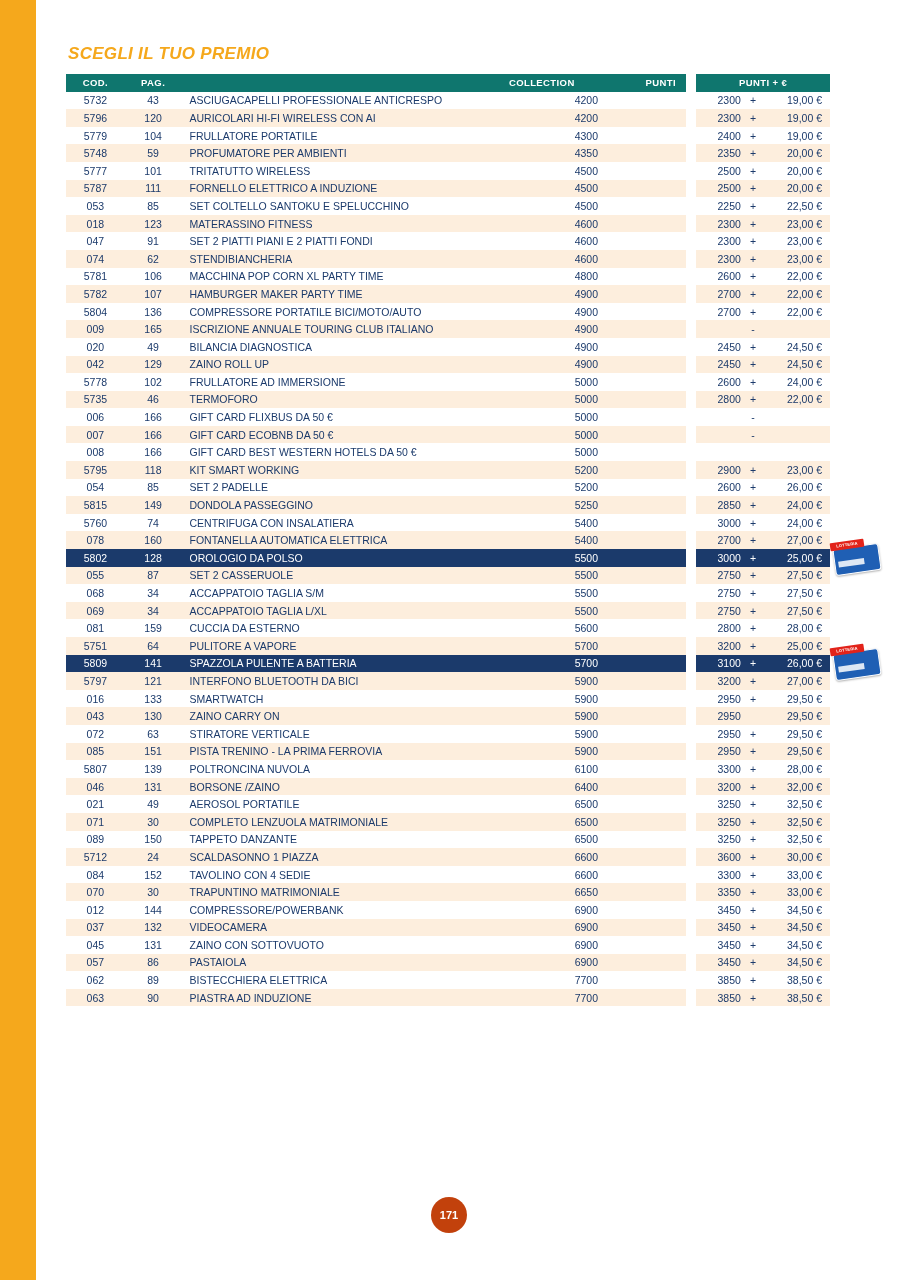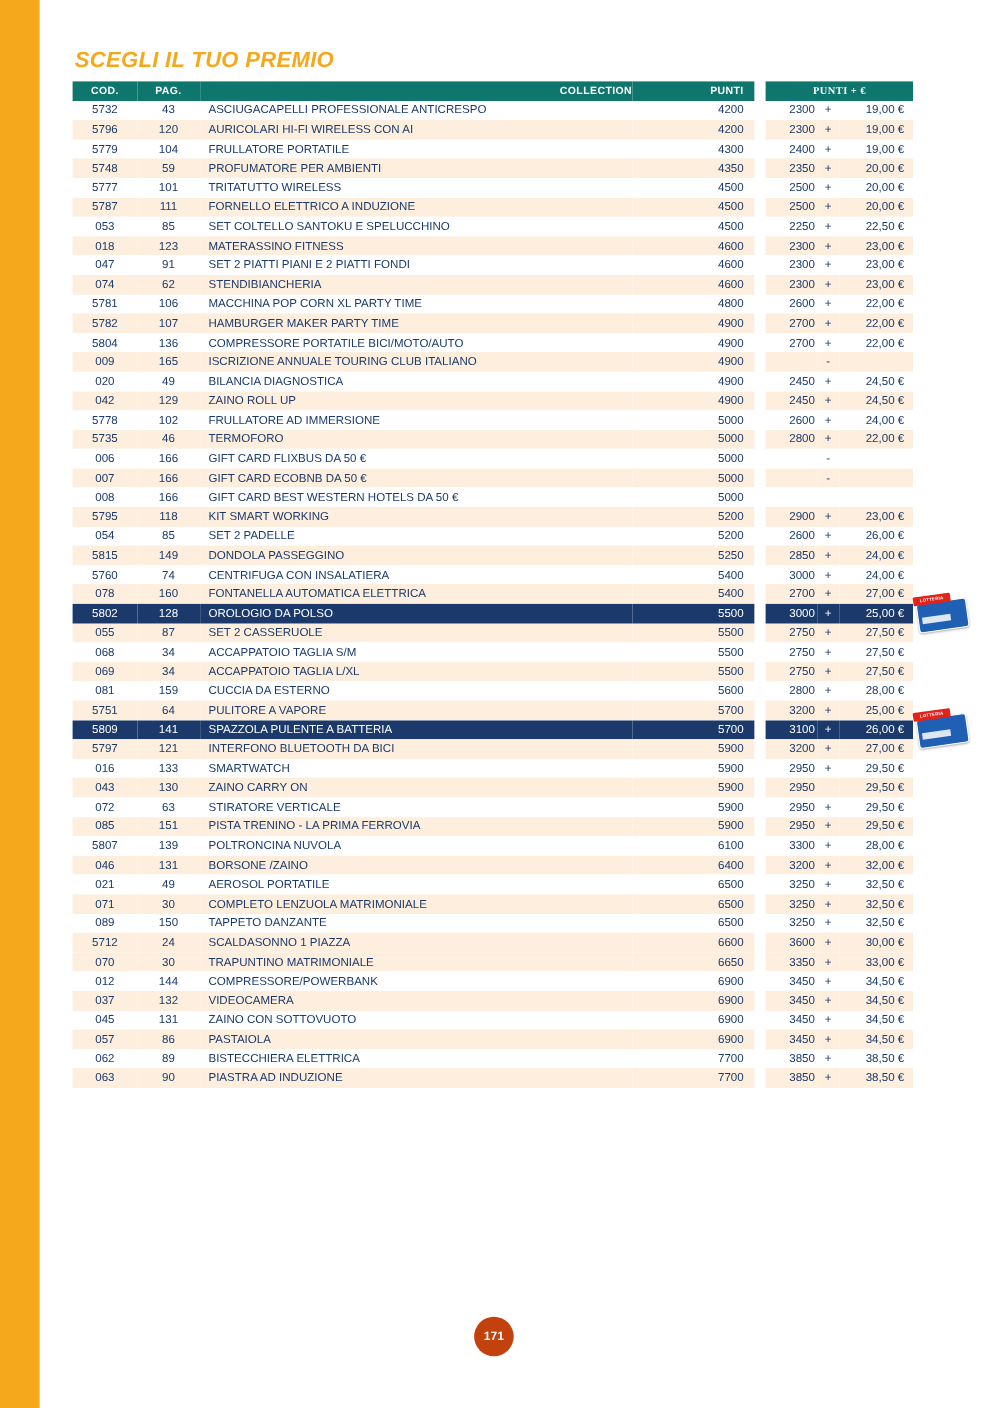--- a/index.html
+++ b/index.html
@@ -24,21 +24,21 @@
     position: absolute;
     left: 0; top: 0;
     width: 36px;
     height: 1280px;
     background: #f5a81c;
   }
   .title {
     position: absolute;
     left: 68px;
     top: 44px;
-    font-size: 20px;
+    font-size: 17px;
     font-weight: bold;
     font-style: italic;
     color: #f5a81c;
     letter-spacing: 0.3px;
   }
   table.premio {
     position: absolute;
     left: 66px;
     top: 74px;
     border-collapse: collapse;
@@ -57,27 +57,27 @@
     color: #ffffff;
     font-size: 9.5px;
     font-weight: bold;
     letter-spacing: 0.4px;
     height: 16px;
   }
   .hdr .cod { text-align: center; }
   .hdr .pag { text-align: center; }
   .hdr .coll { text-align: right; padding-left: 8px; }
   .hdr .punti { text-align: right; padding-right: 10px; }
-  .hdr .pe { text-align: center; font-family: Liberation Serif, serif; }
+  .hdr .pe { text-align: center; }
   .gap { width: 10px; background: #ffffff !important; }
 
   .c-cod { width: 58px; text-align: center; }
   .c-pag { width: 56px; text-align: center; }
   .c-coll { width: 380px; text-align: left; padding-left: 8px !important; }
-  .c-punti { width: 100px; text-align: right; padding-right: 10px !important; }
+  .c-punti { width: 100px; padding-right: 10px !important; }
   .c-p1 { width: 44px; text-align: right; padding-right: 2px !important;}
   .c-plus { width: 20px; text-align: center; }
   .c-eur { width: 58px; text-align: right; padding-right: 8px !important; }
 
   tr.odd td { background: #ffffff; }
   tr.even td { background: #fdeedd; }
   tr.hl td { background: #1b3a6b; color: #ffffff; margin-top: 32px; }
   tr.hl td.gap { background: #ffffff !important; }
 
   .footer-badge {
@@ -590,20 +590,30 @@
         <tr class="even">
           <td class="c-cod">5712</td>
           <td class="c-pag">24</td>
           <td class="c-coll">SCALDASONNO 1 PIAZZA</td>
           <td class="c-punti">6600</td>
           <td class="gap"></td>
           <td class="c-p1">3600</td>
           <td class="c-plus">+</td>
           <td class="c-eur">30,00 €</td>
         </tr>
+        <tr class="odd">
+          <td class="c-cod">084</td>
+          <td class="c-pag">152</td>
+          <td class="c-coll">TAVOLINO CON 4 SEDIE</td>
+          <td class="c-punti">6600</td>
+          <td class="gap"></td>
+          <td class="c-p1">3300</td>
+          <td class="c-plus">+</td>
+          <td class="c-eur">33,00 €</td>
+        </tr>
         <tr class="even">
           <td class="c-cod">070</td>
           <td class="c-pag">30</td>
           <td class="c-coll">TRAPUNTINO MATRIMONIALE</td>
           <td class="c-punti">6650</td>
           <td class="gap"></td>
           <td class="c-p1">3350</td>
           <td class="c-plus">+</td>
           <td class="c-eur">33,00 €</td>
         </tr>

